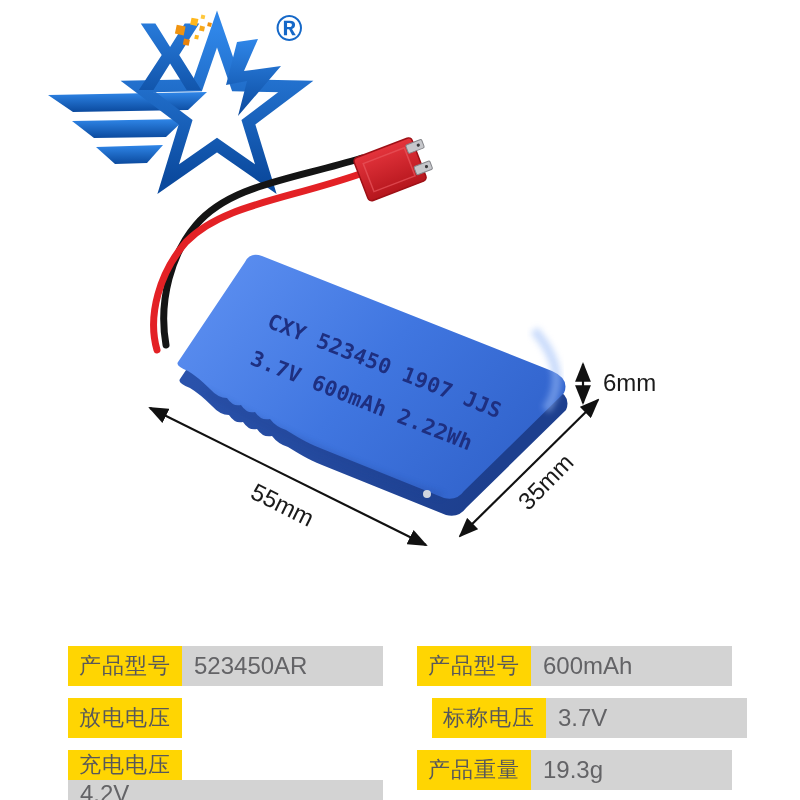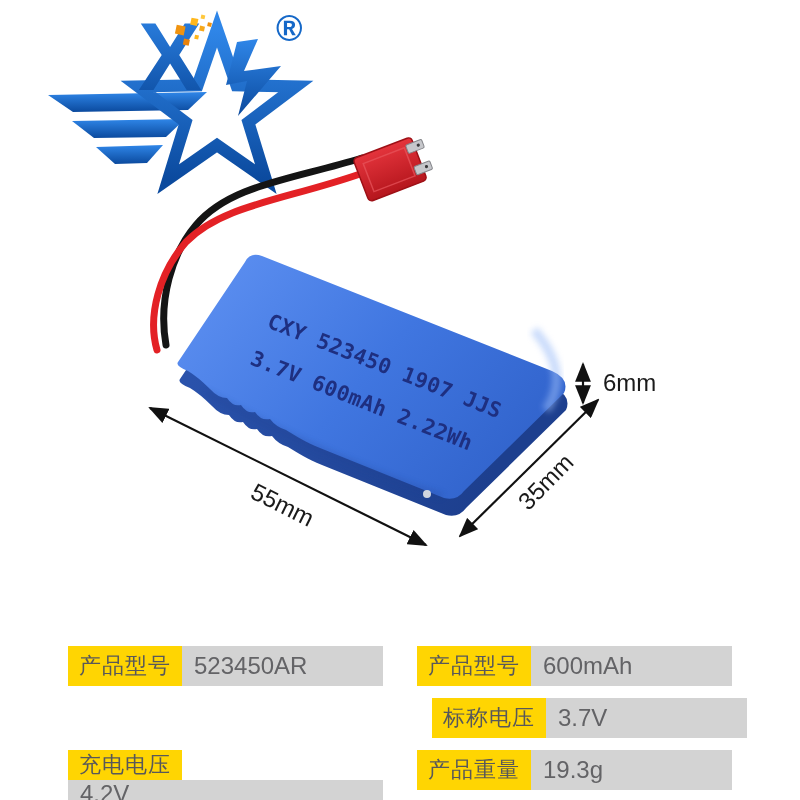--- a/index.html
+++ b/index.html
@@ -126,20 +126,21 @@
     <div class="spec-row" style="left:68px;top:646px;">
       <div class="spec-label">产品型号</div>
       <div class="spec-value">523450AR</div>
     </div>
     <div class="spec-row" style="left:417px;top:646px;">
       <div class="spec-label">产品型号</div>
       <div class="spec-value">600mAh</div>
     </div>
 
     <div class="spec-row" style="left:68px;top:698px;">
+      <div class="spec-label">放电电压</div>
     </div>
     <div class="spec-row" style="left:432px;top:698px;">
       <div class="spec-label">标称电压</div>
       <div class="spec-value">3.7V</div>
     </div>
 
     <div class="spec-row" style="left:68px;top:750px;flex-direction:column;">
       <div class="spec-label">充电电压</div>
       <div class="spec-value">4.2V</div>
     </div>

